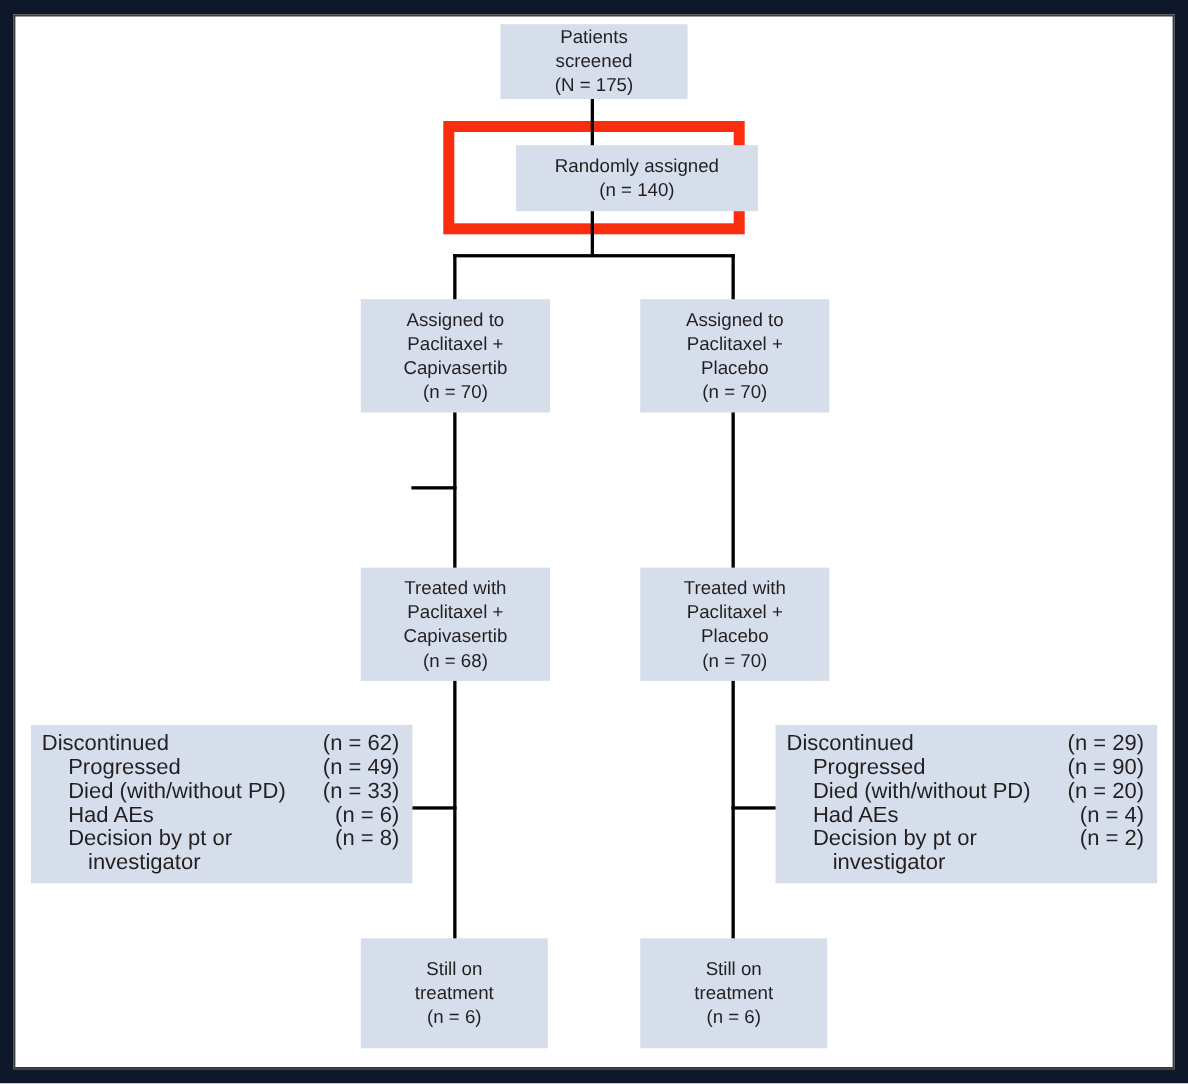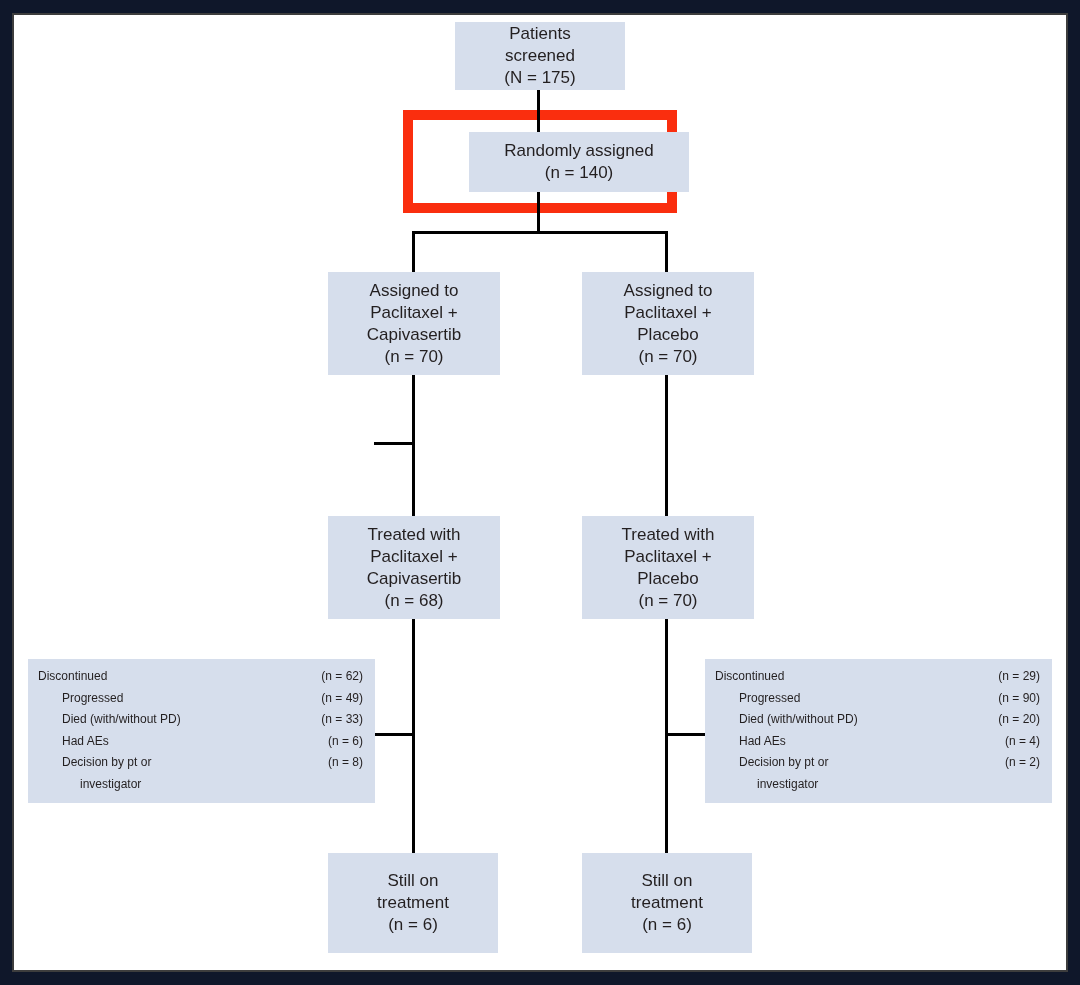--- a/index.html
+++ b/index.html
@@ -27,21 +27,21 @@
   }
   .randomized{left:430px;top:132px;width:220px;height:60px;margin-left:39px;}
   .screened{left:455px;top:22px;width:170px;height:68px;}
   .assigned-left{left:328px;top:272px;width:172px;height:103px;}
   .assigned-right{left:582px;top:272px;width:172px;height:103px;}
   .not-treated{left:28px;top:414px;width:347px;height:58px;}
   .treated-left{left:328px;top:516px;width:172px;height:103px;}
   .treated-right{left:582px;top:516px;width:172px;height:103px;}
   .disc{
     position:absolute;background:#d6deec;z-index:3;
-    font-size:12px;line-height:21.5px;box-sizing:border-box;
+    font-size:20px;line-height:21.5px;box-sizing:border-box;
     padding:7px 12px 6px 10px;
   }
   .disc-left{left:28px;top:659px;width:347px;height:144px;}
   .disc-right{left:705px;top:659px;width:347px;height:144px;}
   .disc .row{display:flex;justify-content:space-between;}
   .disc .lab{text-align:left;white-space:nowrap;}
   .disc .val{text-align:left;white-space:nowrap;}
   .ind1{padding-left:24px;}
   .ind2{padding-left:42px;}
   .still-left{left:328px;top:853px;width:170px;height:100px;}

